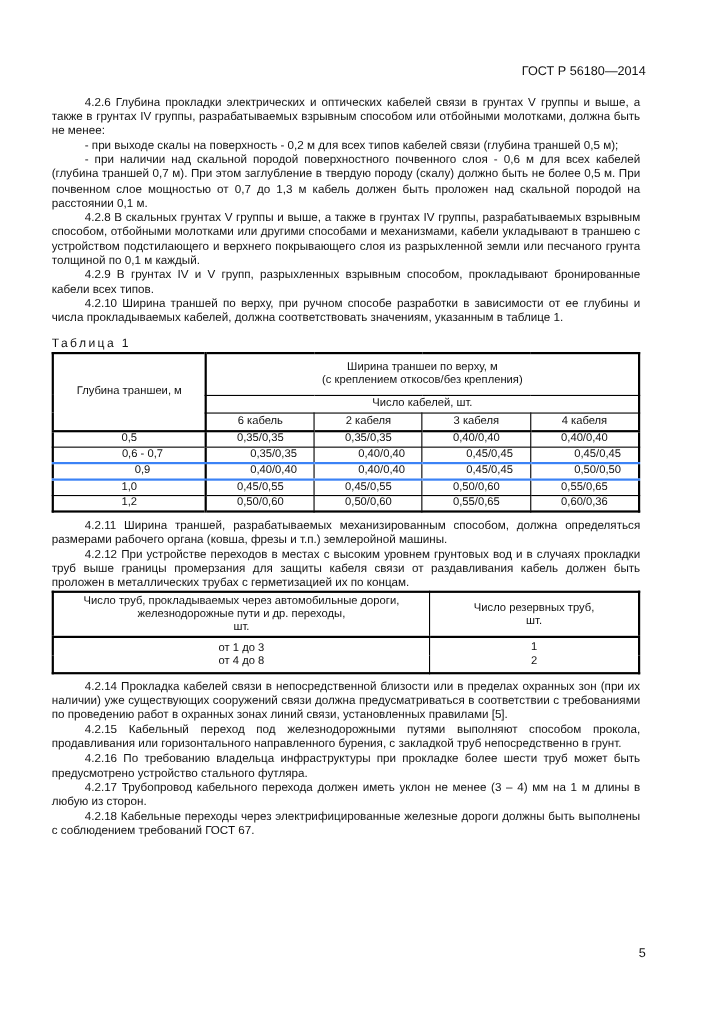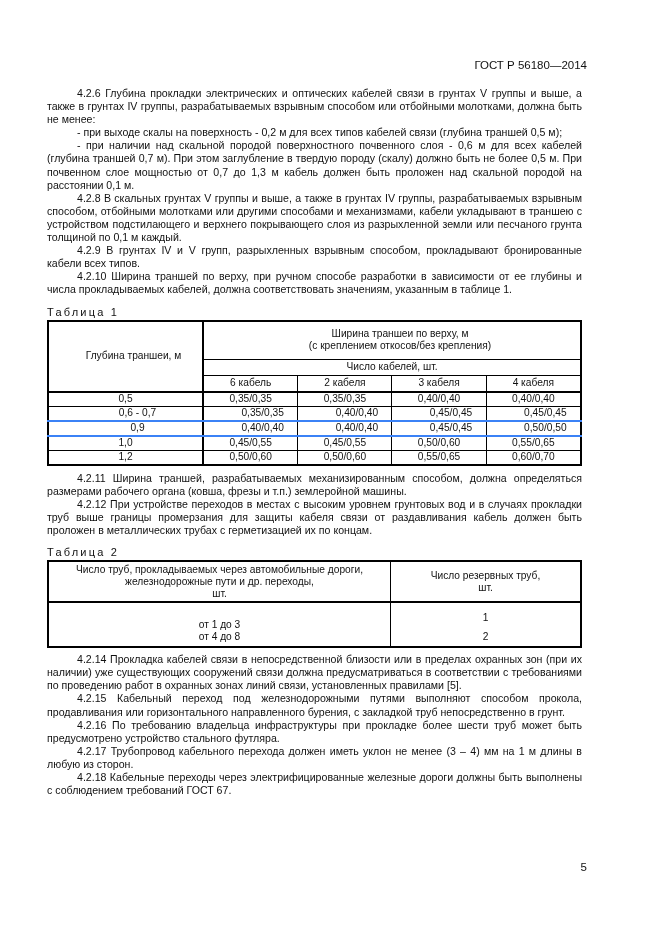--- a/index.html
+++ b/index.html
@@ -7,21 +7,21 @@
          font-family:"Liberation Sans", sans-serif; color:#111; }
   .page { position:absolute; left:0; top:0; width:661px; height:935px; }
   .header { position:absolute; top:59px; right:74px; font-weight:normal; font-size:11.5px; }
   .body { position:absolute; left:47px; top:87px; width:535px; font-size:10.6px; line-height:13.1px; }
   .p { text-align:justify; text-indent:30px; margin:0; }
   .caption { letter-spacing:2.2px; font-size:11px; margin:9px 0 1px 0; }
   table { border-collapse:collapse; width:535px; font-size:10.2px; }
   td, th { font-weight:normal; text-align:center; padding:0; }
   .t1 { border:2px solid #000; }
   .t1 td { border:1px solid #000; height:13px; line-height:12px; }
-  .t1 .hdr-top td { height:37px;padding-left:16px; }
+  .t1 .hdr-top td { height:37px; }
   .t1 .thick-b td { border-bottom:2px solid #000; }
   .t1 .row-b td { border-bottom:2px solid #3b82f6;padding-left:24px; }
   .t1 .depth { border-right:2px solid #000; }
   .t2 { border:2px solid #000; }
   .t2 td { line-height:12px; }
   .t2 .h td { border-bottom:2px solid #000; height:39px; }
   .t2 .c1 { border-right:1px solid #000; width:341px; }
   .pagenum { position:absolute; right:74px; top:861px; font-size:11.5px; }
 </style>
 </head>
@@ -85,45 +85,44 @@
         <td>0,45/0,55</td>
         <td>0,45/0,55</td>
         <td>0,50/0,60</td>
         <td>0,55/0,65</td>
       </tr>
       <tr>
         <td class="depth">1,2</td>
         <td>0,50/0,60</td>
         <td>0,50/0,60</td>
         <td>0,55/0,65</td>
-        <td>0,60/0,70</td>
+        <td>0,60/0,36</td>
       </tr>
     </tbody>
       </table>
 
     <div style="height:6px;"></div>
     <p class="p">4.2.11 Ширина траншей, разрабатываемых механизированным способом, должна определяться размерами рабочего органа (ковша, фрезы и т.п.) землеройной машины.</p>
     <p class="p">4.2.12 При устройстве переходов в местах с высоким уровнем грунтовых вод и в случаях прокладки труб выше границы промерзания для защиты кабеля связи от раздавливания кабель должен быть проложен в металлических трубах с герметизацией их по концам.</p>
 
-    <div class="caption">Таблица 2</div>
     <table class="t2">
       <tbody>
           <tr class="h">
         <td class="c1">
           <div>Число труб, прокладываемых через автомобильные дороги,</div>
           <div>железнодорожные пути и др. переходы,</div>
           <div>шт.</div>
         </td>
         <td>
           <div>Число резервных труб,</div>
           <div>шт.</div>
         </td>
       </tr>
       <tr>
-        <td class="c1" style="padding-top:16px;">от 1 до 3</td>
+        <td class="c1" style="padding-top:4px;">от 1 до 3</td>
         <td style="padding-top:2px;">1</td>
       </tr>
       <tr>
         <td class="c1" style="padding-bottom:3px;">от 4 до 8</td>
         <td style="padding-bottom:3px;">2</td>
       </tr>
     </tbody>
       </table>
 
     <div style="height:5px;"></div>

